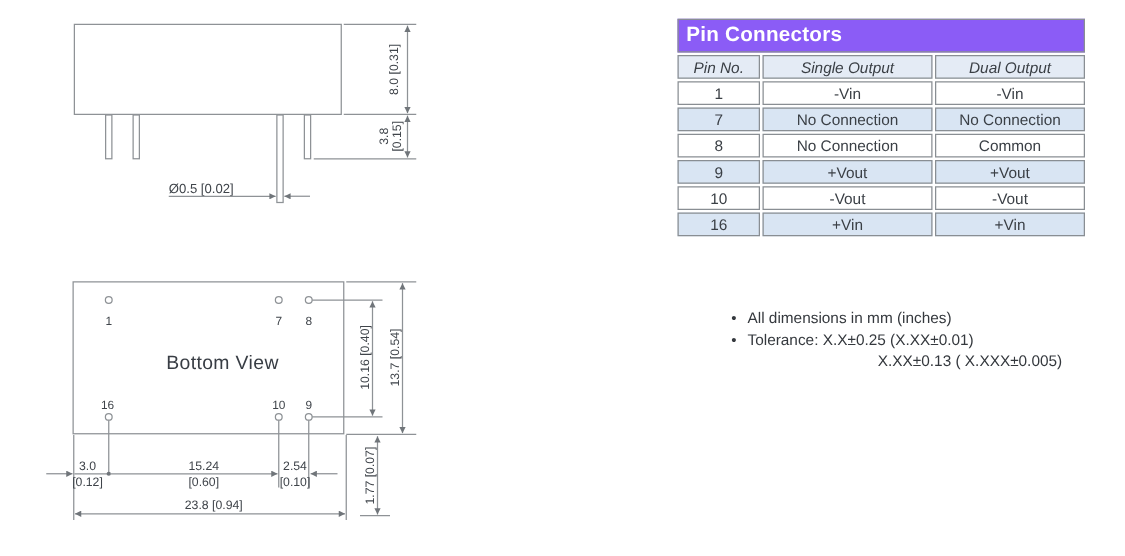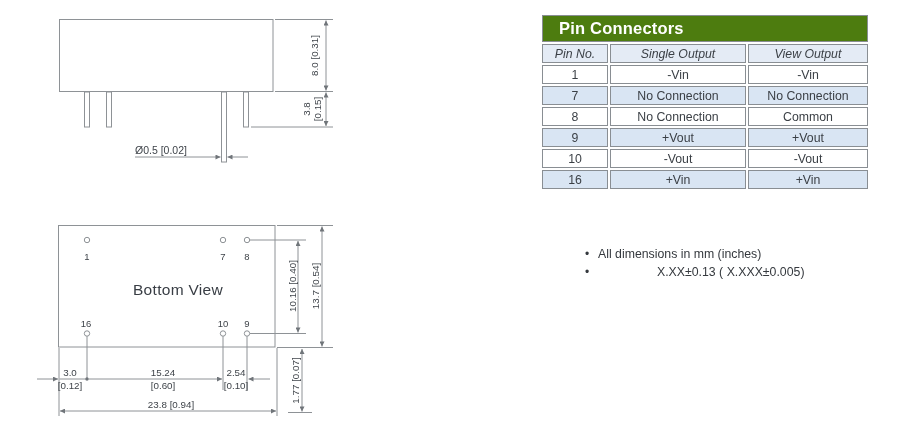--- a/index.html
+++ b/index.html
@@ -11,32 +11,32 @@
   svg .shape{stroke:#8e9296;stroke-width:1;fill:#ffffff;}
   svg text{fill:#3f444a;font-family:"Liberation Sans","DejaVu Sans",sans-serif;}
   svg .dim{font-size:9.8px;}
   svg .dia{font-size:10.5px;}
   svg .pinlbl{font-size:9.5px;}
   svg .viewlbl{font-size:15.5px;fill:#383d44;letter-spacing:0.3px;}
   
   .pin-table{position:absolute;left:540px;top:13px;width:330px;border-spacing:2px;
              font-size:12.3px;color:#3a3f45;}
   .pin-table td{border:1px solid #898e93;text-align:center;height:17px;background:#ffffff;padding:0 2px;}
-  .pin-table td.title{background:#4d7c0f;color:#ffffff;font-weight:bold;font-size:16.5px;
-                      text-align:left;padding:2px 16px;height:21px;letter-spacing:0.2px;}
+  .pin-table td.title{background:#8b5cf6;color:#ffffff;font-weight:bold;font-size:16.5px;
+                      text-align:left;padding:2px 6px;height:21px;letter-spacing:0.2px;}
   .pin-table tr.hdr td{background:#e4ebf5;font-style:italic;}
   .pin-table tr.alt td{background:#d9e5f3;}
   .pin-table td.c1{width:60px;margin-left:26px;}
   .pin-table td.c2{width:130px;}
   
   .notes{position:absolute;left:585px;top:246px;width:310px;margin:0;padding:0;list-style:none;
          font-size:12.3px;color:#35393e;line-height:17.5px;}
   .notes li{position:relative;padding-left:13px;}
   .notes li::before{content:"•";position:absolute;left:0;top:0;font-size:12px;color:#35393e;}
-  .notes .tol2{margin-left:59px;}
+  .notes .tol2{margin-left:59px;text-align:center;}
 </style>
 </head>
 <body>
 
 <div class="canvas">
 
   <svg class="drawings" width="530" height="445" viewBox="0 0 530 445">
     <defs>
       <marker id="arw" viewBox="0 0 10 10" refX="10" refY="5" markerWidth="8.5" markerHeight="5" orient="auto-start-reverse">
         <path d="M0,0 L10,5 L0,10 Z" fill="#70757a"></path>
@@ -125,21 +125,21 @@
   </svg>
 
   <table class="pin-table">
     <tbody>
         <tr>
       <td class="title" colspan="3">Pin Connectors</td>
     </tr>
     <tr class="hdr">
       <td class="c1">Pin No.</td>
       <td class="c2">Single Output</td>
-      <td>View Output</td>
+      <td>Dual Output</td>
     </tr>
     <tr>
       <td class="c1">1</td>
       <td class="c2">-Vin</td>
       <td>-Vin</td>
     </tr>
     <tr class="alt">
       <td class="c1">7</td>
       <td class="c2">No Connection</td>
       <td>No Connection</td>
@@ -165,17 +165,18 @@
       <td>+Vin</td>
     </tr>
   </tbody>
     </table>
 
   <ul class="notes">
     <li>
       <span>All dimensions in mm (inches)</span>
     </li>
     <li>
+      <span>Tolerance: X.X±0.25 (X.XX±0.01)</span>
       <div class="tol2">X.XX±0.13 ( X.XXX±0.005)</div>
     </li>
   </ul>
 
 </div>
 
 </body></html>

